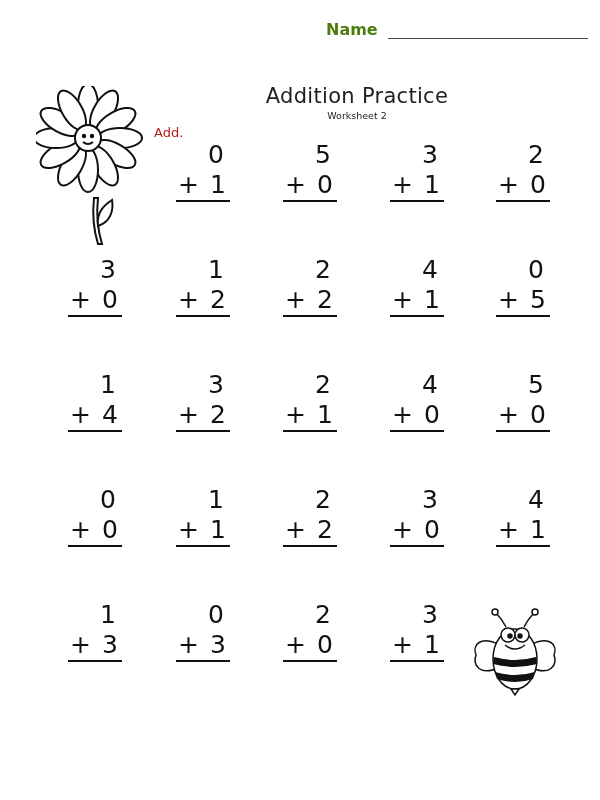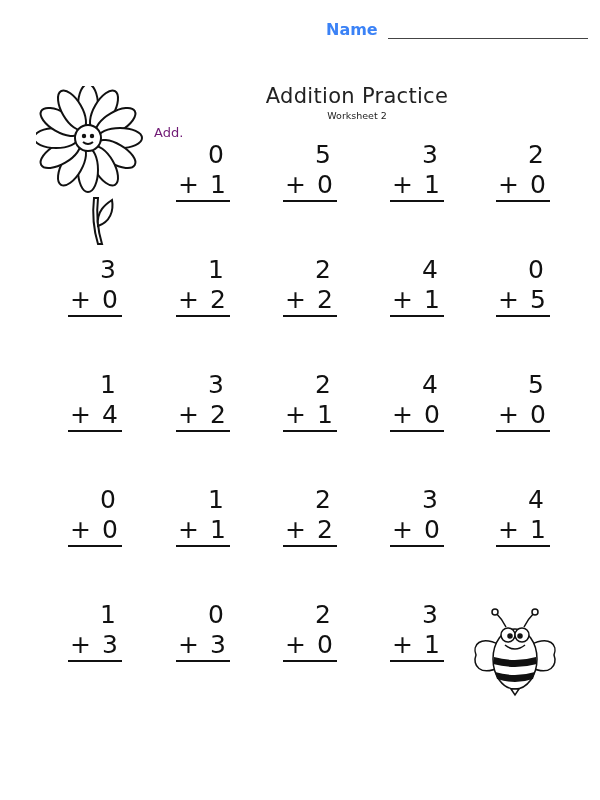--- a/index.html
+++ b/index.html
@@ -1,22 +1,22 @@
 <!DOCTYPE html>
 <html><head>
 <meta charset="utf-8">
 <style>
   html, body { margin:0; padding:0; background:#ffffff; }
   body { width:600px; height:800px; position:relative; overflow:hidden; font-family:"DejaVu Sans", sans-serif; color:#111; }
   .name-row { position:absolute; left:326px; top:20px; display:flex; align-items:flex-end; }
-  .name-label { font-family:"DejaVu Sans", sans-serif; font-size:16px; font-weight:bold; color:#3b82f6; }
+  .name-label { font-family:"DejaVu Sans", sans-serif; font-size:16px; font-weight:bold; color:#4d7c0f; }
   .name-line { width:200px; border-bottom:1.5px solid #444; margin-left:10px; height:18px; }
   .title { position:absolute; left:0; width:714px; top:84px; text-align:center; font-size:21px; color:#222; letter-spacing:0.3px; }
   .subtitle { position:absolute; left:0; width:714px; top:110px; text-align:center; font-size:9.5px; color:#222; }
-  .instruction { position:absolute; left:154px; top:125px; font-size:13px; color:#701a75; }
+  .instruction { position:absolute; left:154px; top:125px; font-size:13px; color:#b91c1c; }
   .problem { position:absolute; width:54px; text-align:right; }
   .problem .top { font-size:25px; line-height:30px; height:30px; padding-right:4px; letter-spacing:2px; }
   .problem .bottom { font-size:25px; line-height:30px; height:30px; padding-right:4px; border-bottom:2px solid #111; display:flex; justify-content:space-between; }
   .problem .bottom .op { padding-left:2px; }
   .flower { position:absolute; left:36px; top:86px; }
   .bee { position:absolute; left:470px; top:605px; }
 </style>
 </head>
 <body>
 

